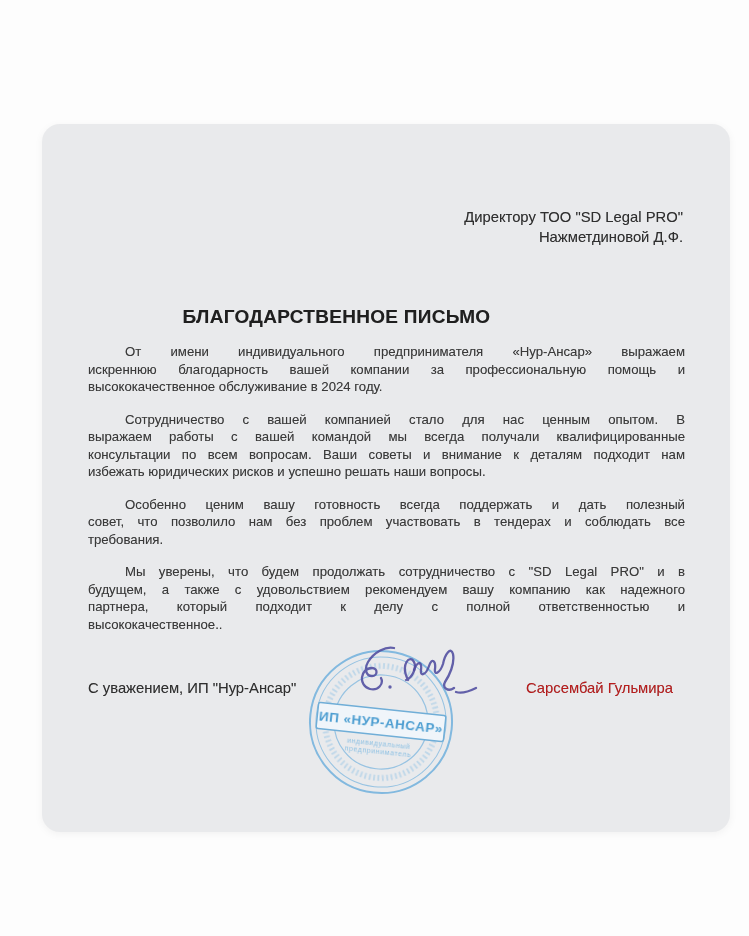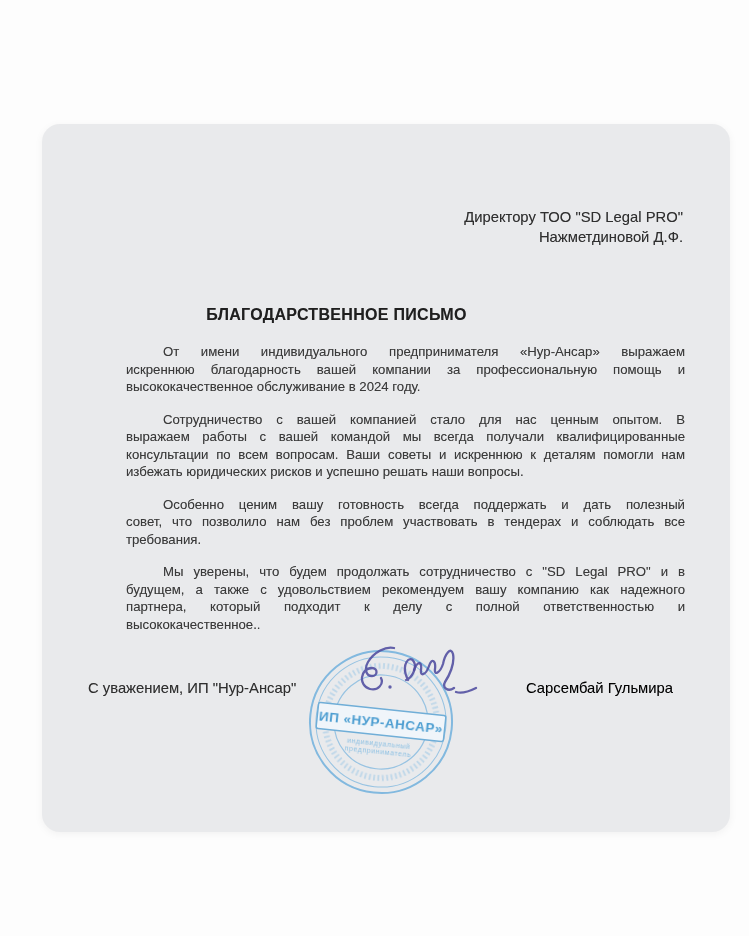--- a/index.html
+++ b/index.html
@@ -24,45 +24,45 @@
     font-size:14.8px; line-height:18px;
     color:#2f2f2f;
     text-shadow:0 0 .5px rgba(0,0,0,.3);
   }
   .addr-line.second { margin-top:2px; }
 
   .title {
     position:absolute; top:182px; left:46px;
     width:597px; box-sizing:border-box; padding-right:100px;
     text-align:center;
-    font-size:16px; font-weight:bold; letter-spacing:.3px;
+    font-size:19px; font-weight:bold; letter-spacing:.3px;
     color:#1f1f1f;
     text-shadow:0 0 .5px rgba(0,0,0,.35);
   }
 
   .body {
     position:absolute; top:219px; left:46px;
     width:597px;
     font-size:13.2px; line-height:17.5px;
     color:#3a3a3a;
     text-shadow:0 0 .5px rgba(0,0,0,.3);
   }
   .para { margin-bottom:15px; }
-  .line { text-align:justify; text-align-last:justify;margin-left:38px; }
+  .line { text-align:justify; text-align-last:justify; }
   .line.first { text-indent:37px; }
   .line.last { text-align-last:left; }
 
   .signoff {
     position:absolute; left:46px; top:556px;
     font-size:14.8px; color:#2f2f2f;
     text-shadow:0 0 .5px rgba(0,0,0,.3);
   }
   .signer {
     position:absolute; right:57px; top:556px;
-    font-size:14.8px; color:#000000;
+    font-size:14.8px; color:#b91c1c;
     text-shadow:0 0 .5px rgba(0,0,0,.3);
   }
 
   .stamp { position:absolute; left:254px; top:513px; width:170px; height:170px; opacity:.92; }
   .stamp .ring    { fill:none; stroke:#7ab5de; }
   .stamp .ringtext{ fill:none; stroke:#8cc0e4; opacity:.5; filter:blur(.6px); }
   .stamp .banner  { fill:#f1f7fc; stroke:#66a9d6; }
   .stamp .banner-text { fill:#3f97cf; font-weight:bold; font-size:13.5px; letter-spacing:.5px; filter:blur(.35px); }
   .stamp .subtext { fill:#85bde2; font-size:7px; letter-spacing:.6px; filter:blur(.5px); }
 
@@ -85,21 +85,21 @@
 
     <div class="body" id="letter-body">
         <div class="para">
           <div class="line first">От имени индивидуального предпринимателя «Нур-Ансар» выражаем</div>
           <div class="line">искреннюю благодарность вашей компании за профессиональную помощь и</div>
           <div class="line last">высококачественное обслуживание в 2024 году.</div>
         </div>
         <div class="para">
           <div class="line first">Сотрудничество с вашей компанией стало для нас ценным опытом. В</div>
           <div class="line">выражаем работы с вашей командой мы всегда получали квалифицированные</div>
-          <div class="line">консультации по всем вопросам. Ваши советы и искреннюю к деталям помогли нам</div>
+          <div class="line">консультации по всем вопросам. Ваши советы и внимание к деталям подходит нам</div>
           <div class="line last">избежать юридических рисков и успешно решать наши вопросы.</div>
         </div>
         <div class="para">
           <div class="line first">Особенно ценим вашу готовность всегда поддержать и дать полезный</div>
           <div class="line">совет, что позволило нам без проблем участвовать в тендерах и соблюдать все</div>
           <div class="line last">требования.</div>
         </div>
         <div class="para">
           <div class="line first">Мы уверены, что будем продолжать сотрудничество с "SD Legal PRO" и в</div>
           <div class="line">будущем, а также с удовольствием рекомендуем вашу компанию как надежного</div>

